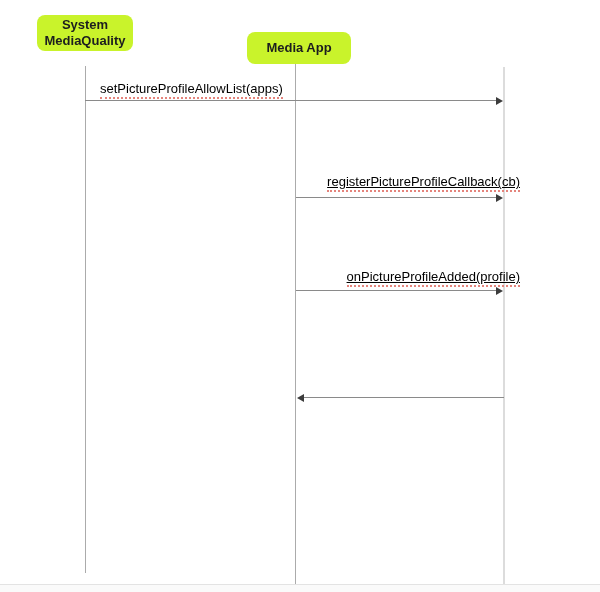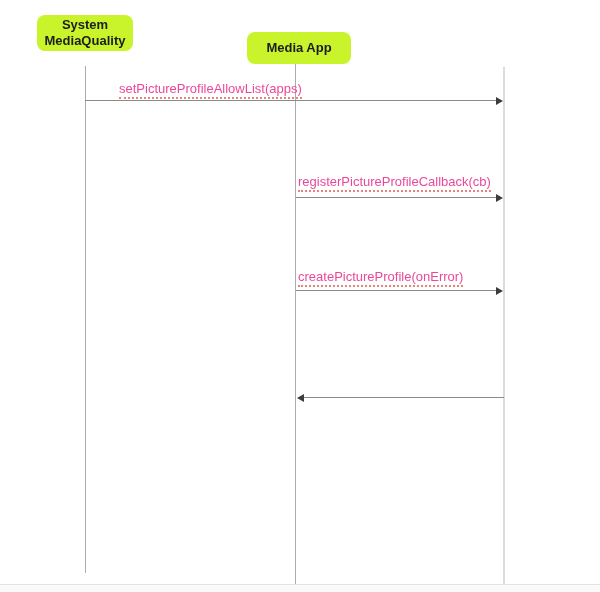--- a/index.html
+++ b/index.html
@@ -56,29 +56,29 @@
   }
   .arrowhead.left {
     border-top: 4px solid transparent;
     border-bottom: 4px solid transparent;
     border-right: 7px solid #3C3C3C;
   }
   .msg-label {
     position: absolute;
     font-size: 13px;
     line-height: 15px;
-    color: #ec4899;
+    color: #000000;
     white-space: nowrap;
     z-index: 2;
-    margin-left: 19px;
   }
   .msg-label.centered {
-    left: 279px;
+    left: 312px;
     width: 208px;
-    text-align: left;
+    text-align: right;
+    text-decoration: underline;
   }
   .squiggle {
     border-bottom: 2px dotted #E4847C;
     padding-bottom: 1px;
   }
   #bottom-strip {
     position: absolute;
     left: 0;
     top: 584px;
     width: 600px;
@@ -113,21 +113,21 @@
   <div class="msg-line" style="left:85px; top:100px; width:412px;"></div>
   <div class="arrowhead right" style="left:496px; top:97px;"></div>
 
   <div class="msg-label centered" style="top:174px;">
     <span class="squiggle">registerPictureProfileCallback(cb)</span>
   </div>
   <div class="msg-line" style="left:296px; top:197px; width:201px;"></div>
   <div class="arrowhead right" style="left:496px; top:194px;"></div>
 
   <div class="msg-label centered" style="top:269px;">
-    <span class="squiggle">createPictureProfile(onError)</span>
+    <span class="squiggle">onPictureProfileAdded(profile)</span>
   </div>
   <div class="msg-line" style="left:296px; top:290px; width:201px;"></div>
   <div class="arrowhead right" style="left:496px; top:287px;"></div>
 
   <div class="msg-line" style="left:304px; top:397px; width:200px;"></div>
   <div class="arrowhead left" style="left:297px; top:394px;"></div>
 
   <div id="bottom-strip"></div>
 
 </div>

